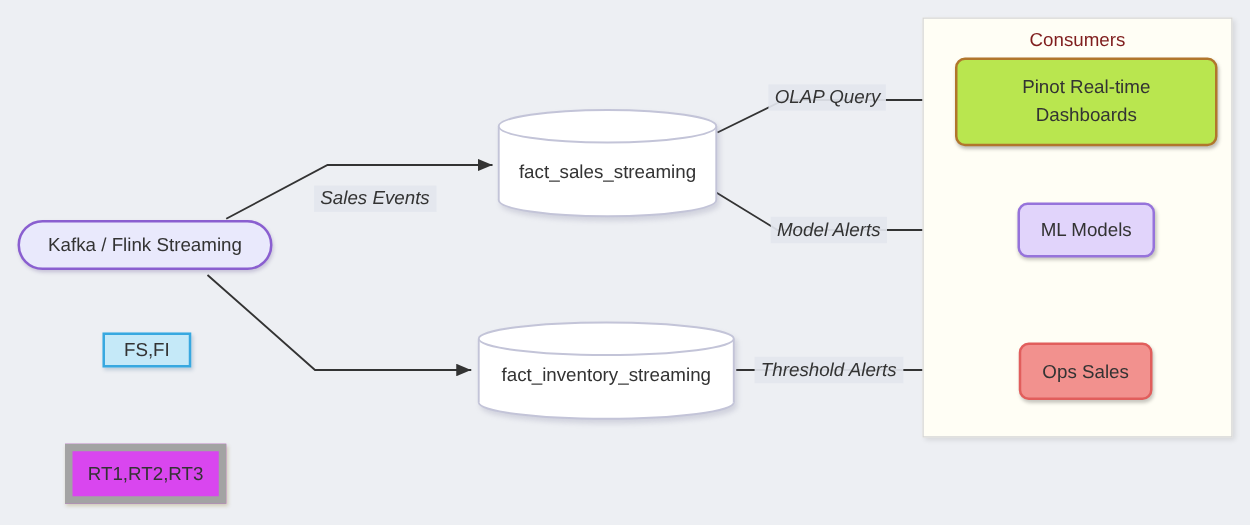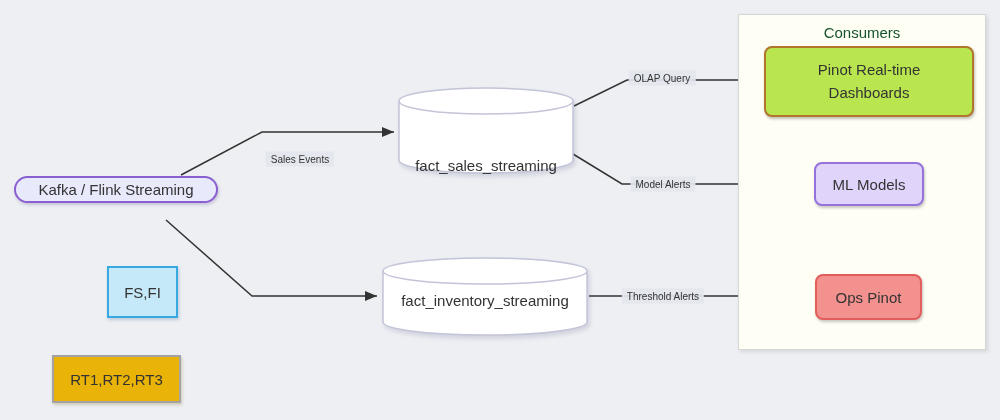--- a/index.html
+++ b/index.html
@@ -12,46 +12,45 @@
     overflow: hidden;
   }
   svg.edges-layer { position:absolute; left:0; top:0; width:1000px; height:420px; }
   .cyl { filter: drop-shadow(2px 3px 2px rgba(110,110,145,0.22)); }
 
   .node {
     position:absolute; display:flex; align-items:center; justify-content:center;
     text-align:center; font-size:15px; box-sizing:border-box;
   }
   .node-kafka {
-    left:14px; top:176px; width:204px; height:27px;
+    left:14px; top:176px; width:204px; height:40px;
     background:#e9e9fc; border:2px solid #8a5fd0; border-radius:23px;
     box-shadow:1px 2px 3px rgba(90,70,140,0.25);
   }
   .node-fsfi {
-    left:82px; top:266px; width:71px; height:52px;
+    left:82px; top:266px; width:71px; height:28px;
     background:#c5e9f8; border:2px solid #38a8e0;
     box-shadow:1px 2px 3px rgba(50,100,140,0.25);
-    margin-left:25px;
   }
   .node-rt {
     left:52px; top:355px; width:129px; height:48px;
-    background:#eab308; border:2px solid #a3a3a3;
+    background:#d946ef; border:6px solid #a3a3a3;
     box-shadow:1px 2px 3px rgba(140,120,40,0.3);
   }
   .cyl-label { position:absolute; font-size:15px; text-align:center; }
-  .cyl-label-sales { left:399px; top:129px; width:174px;margin-top:28px; }
+  .cyl-label-sales { left:399px; top:129px; width:174px; }
   .cyl-label-inventory { left:383px; top:292px; width:204px; }
 
   .consumers {
     position:absolute; left:738px; top:14px; width:248px; height:336px;
     background:#fffef5; border:1px solid #d6d6d6; box-sizing:border-box;
     box-shadow:2px 2px 4px rgba(0,0,0,0.10);
   }
   .consumers-title {
-    text-align:center; padding-top:9px; font-size:15px; color:#14532d;
+    text-align:center; padding-top:9px; font-size:15px; color:#7f1d1d;
   }
   .node-pinot {
     left:25px; top:31px; width:210px; height:71px;
     background:#b9e64f; border:2px solid #b1762c; border-radius:8px;
     box-shadow:1px 2px 3px rgba(0,0,0,0.25);
     padding:0 20px; line-height:1.5;
   }
   .node-ml {
     left:75px; top:147px; width:110px; height:44px;
     background:#e1d4fb; border:2px solid #9673db; border-radius:8px;
@@ -59,21 +58,21 @@
   }
   .node-ops {
     left:76px; top:259px; width:107px; height:46px;
     background:#f2918e; border:2px solid #e15e5c; border-radius:8px;
     box-shadow:1px 2px 3px rgba(0,0,0,0.22);
   }
 
   .edge-label {
     position:absolute; transform:translate(-50%,-50%);
     background:rgba(227,230,238,0.92); padding:2px 5px;
-    font-size:10px; white-space:nowrap;
+    font-size:15px; white-space:nowrap;font-style:italic;
   }
   .el-sales     { left:300px; top:132px;margin-top:27px; }
   .el-inventory { left:300px; top:296px; }
   .el-olap      { left:662px; top:78px;  }
   .el-model     { left:663px; top:184px; }
   .el-threshold { left:663px; top:296px; }
 </style>
 </head>
 <body>
 
@@ -120,16 +119,16 @@
   <div class="cyl-label cyl-label-inventory">fact_inventory_streaming</div>
 
   <div class="node node-kafka">Kafka / Flink Streaming</div>
   <div class="node node-fsfi">FS,FI</div>
   <div class="node node-rt">RT1,RT2,RT3</div>
 
   <div class="consumers">
     <div class="consumers-title">Consumers</div>
     <div class="node node-ml">ML Models</div>
     <div class="node node-pinot">Pinot Real-time Dashboards</div>
-    <div class="node node-ops">Ops Pinot</div>
+    <div class="node node-ops">Ops Sales</div>
   </div>
 
 </div>
 
 </body></html>

